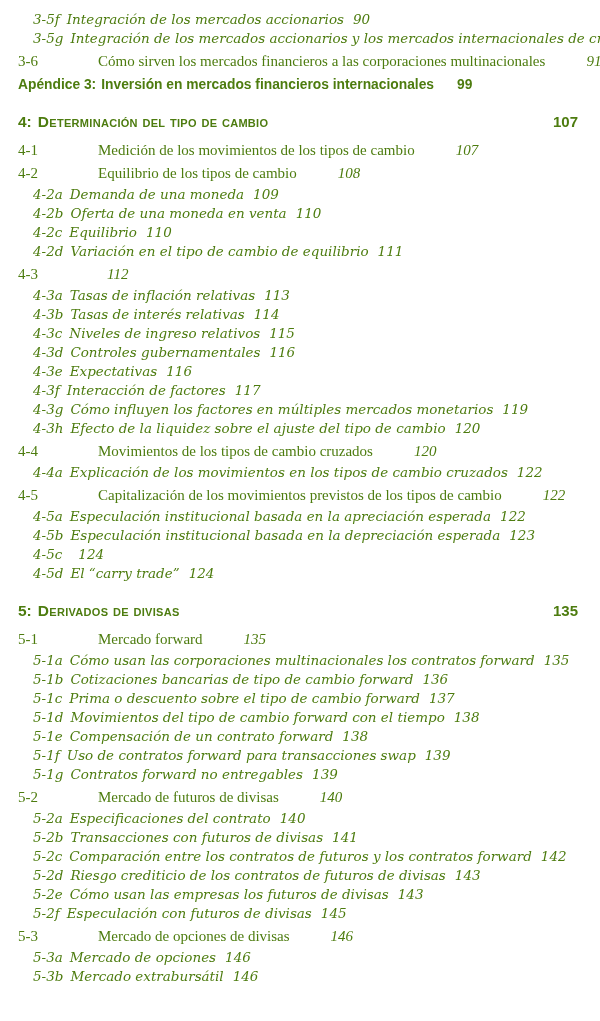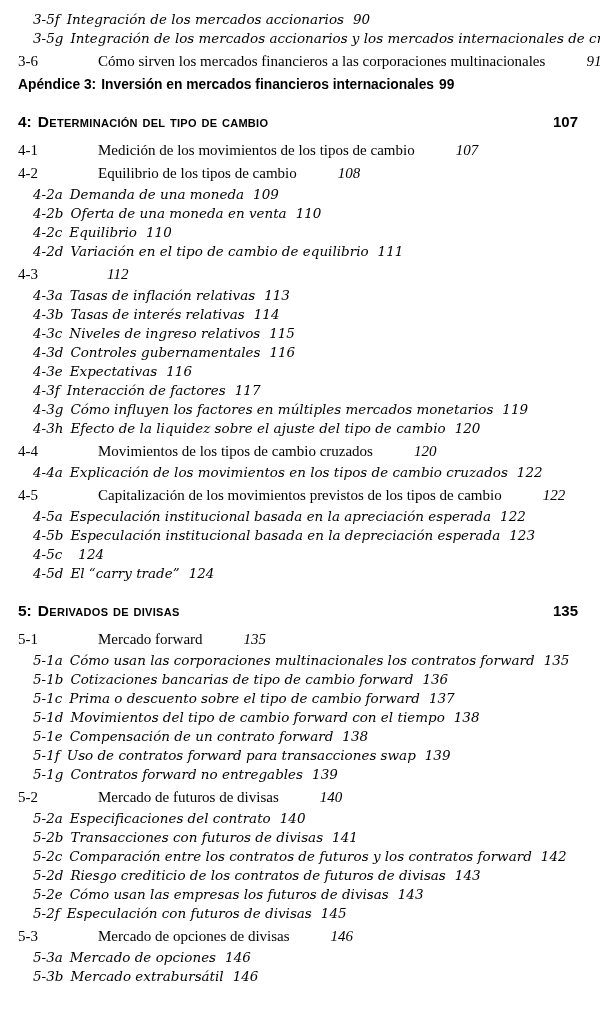--- a/index.html
+++ b/index.html
@@ -11,21 +11,21 @@
     width: 600px;
     height: 1021px;
     overflow: hidden;
   }
   .page {
     box-sizing: border-box;
     width: 600px;
     height: 1021px;
     padding: 10px 22px 0 18px;
     font-family: "Liberation Serif", serif;
-    color: #000000;
+    color: #4d7c0f;
   }
   .row {
     display: flex;
     align-items: baseline;
     white-space: nowrap;
   }
   
   .sub {
     font-family: "DejaVu Serif", serif;
     font-style: italic;
@@ -63,21 +63,21 @@
   }
   
   .appendix {
     font-family: "Liberation Sans", sans-serif;
     font-weight: bold;
     font-size: 13.8px;
     line-height: 19px;
     margin: 4px 0 2px 0;
   }
   .appendix .num { margin-right: 5px; }
-  .appendix .pg  { margin-left: 5px; }
+  .appendix .pg  { margin-left: 23px; }
 </style>
 </head>
 <body>
 
 <div class="page">
   <div id="toc">
       <div class="row sub">
         <span class="num">3-5f</span>
         <span class="title">Integración de los mercados accionarios</span>
         <span class="pg">90</span>

